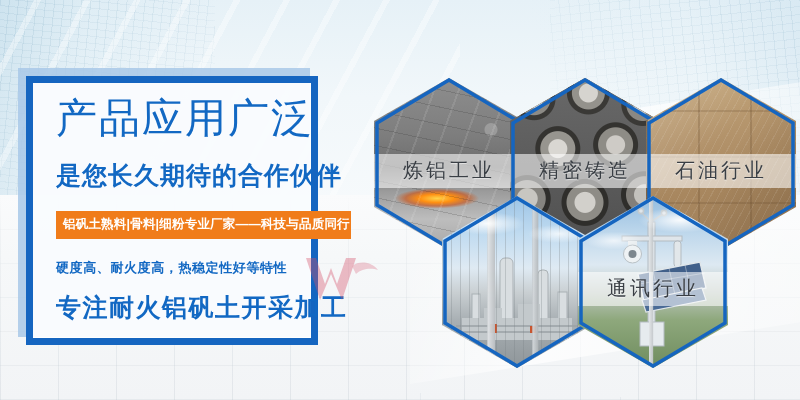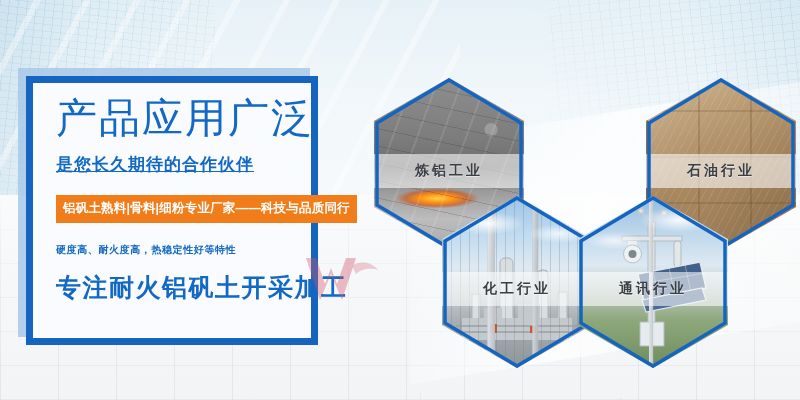--- a/index.html
+++ b/index.html
@@ -110,37 +110,37 @@
     color:#e3e6e8; line-height:1; white-space:nowrap;
     z-index:5; user-select:none;
   }
 
   .headline {
     position:relative; z-index:7;
     font-size:41px; font-weight:400; color:#1268c3;
     letter-spacing:2px; line-height:1.12; white-space:nowrap;
   }
   .subhead {
-    position:relative; z-index:7; margin-top:11px;
-    font-size:17px; font-weight:700; color:#1268c3;
-    letter-spacing:1px; white-space:nowrap;text-decoration:underline;
+    position:relative; z-index:7; margin-top:17px;
+    font-size:25px; font-weight:700; color:#1268c3;
+    letter-spacing:1px; white-space:nowrap;
   }
   .tagbar {
     position:relative; z-index:7; margin-top:19px;
     display:inline-block;
     background:#F07C1A;
     color:#ffffff;
     font-size:12.5px; font-weight:700;
     letter-spacing:.2px;
-    padding:5px 7px 6px 7px;
+    padding:5px 1px 6px 7px;
     white-space:nowrap;
   }
   .feature {
     position:relative; z-index:7; margin-top:20px;
-    font-size:10px; font-weight:700; color:#1268c3;
+    font-size:13px; font-weight:700; color:#1268c3;
     letter-spacing:.6px; white-space:nowrap;
   }
   .slogan {
     position:relative; z-index:7; margin-top:14px;
     font-size:25px; font-weight:700; color:#1268c3;
     letter-spacing:1.5px; white-space:nowrap;
   }
 
   
   .wm-logo {
@@ -162,21 +162,21 @@
     overflow:hidden;
   }
   .hex .bordersvg { position:absolute; inset:0; }
   .hex .photo { position:absolute; inset:0; }
   .hex .label-band {
     position:absolute; left:0; right:0; top:44%; height:20%;
     background:rgba(255,255,255,0.58);
     display:flex; align-items:center; justify-content:center;
   }
   .hex .label-band span {
-    font-size:14px; font-weight:700; color:#3a3f45;
+    font-size:20px; font-weight:400; color:#3a3f45;
     letter-spacing:3px; white-space:nowrap;
     text-shadow:0 1px 1px rgba(255,255,255,.6);
   }
 
   
   
   .ph-smelt {
     background:
       radial-gradient(ellipse 54px 13px at 42% 70%, #ffd34a 0%, #ff8f12 32%, rgba(210,70,0,.55) 58%, rgba(120,60,30,0) 78%),
       linear-gradient(180deg,#8e8e8e 0%,#7d7d7d 34%,#6e6e6e 52%,#9b9b9b 66%,#bdbdbd 82%,#a8a8a8 100%),
@@ -299,20 +299,31 @@
         <div class="photo ph-smelt"></div>
         <div class="label-band">
           <span>炼铝工业</span>
         </div>
       </div>
       <svg class="bordersvg" viewBox="0 0 150 172">
         <polygon points="75,2 147,45 147,127 75,170 3,127 3,45" fill="none" stroke="#1565C0" stroke-width="3.5"></polygon>
       </svg>
     </div>
 
+    <div class="hex" style="left:510px; top:78px;">
+      <div class="clipbox">
+        <div class="photo ph-cast"></div>
+        <div class="label-band">
+          <span>精密铸造</span>
+        </div>
+      </div>
+      <svg class="bordersvg" viewBox="0 0 150 172">
+        <polygon points="75,2 147,45 147,127 75,170 3,127 3,45" fill="none" stroke="#1565C0" stroke-width="3.5"></polygon>
+      </svg>
+    </div>
 
     <div class="hex" style="left:646px; top:78px;">
       <div class="clipbox">
         <div class="photo ph-brick"></div>
         <div class="label-band">
           <span>石油行业</span>
         </div>
       </div>
       <svg class="bordersvg" viewBox="0 0 150 172">
         <polygon points="75,2 147,45 147,127 75,170 3,127 3,45" fill="none" stroke="#1565C0" stroke-width="3.5"></polygon>
@@ -334,23 +345,20 @@
               <rect x="20" y="122" width="110" height="22"></rect>
               <rect x="42" y="112" width="18" height="12"></rect>
               <rect x="76" y="108" width="22" height="16"></rect>
             </g>
             <g stroke="#9aa1a5" stroke-width="1.4" fill="none">
               <path d="M14 130 H136 M14 136 H136"></path>
             </g>
             <rect x="48" y="128" width="7" height="9" fill="#c8552f"></rect>
             <rect x="88" y="130" width="6" height="7" fill="#c8552f"></rect>
           </svg>
-        </div>
-        <div class="label-band">
-          <span>化工行业</span>
         </div>
       </div>
       <svg class="bordersvg" viewBox="0 0 150 172">
         <polygon points="75,2 147,45 147,127 75,170 3,127 3,45" fill="none" stroke="#1565C0" stroke-width="3.5"></polygon>
       </svg>
     </div>
 
     <div class="hex" style="left:578px; top:196px;">
       <div class="clipbox">
         <div class="photo ph-tele">

